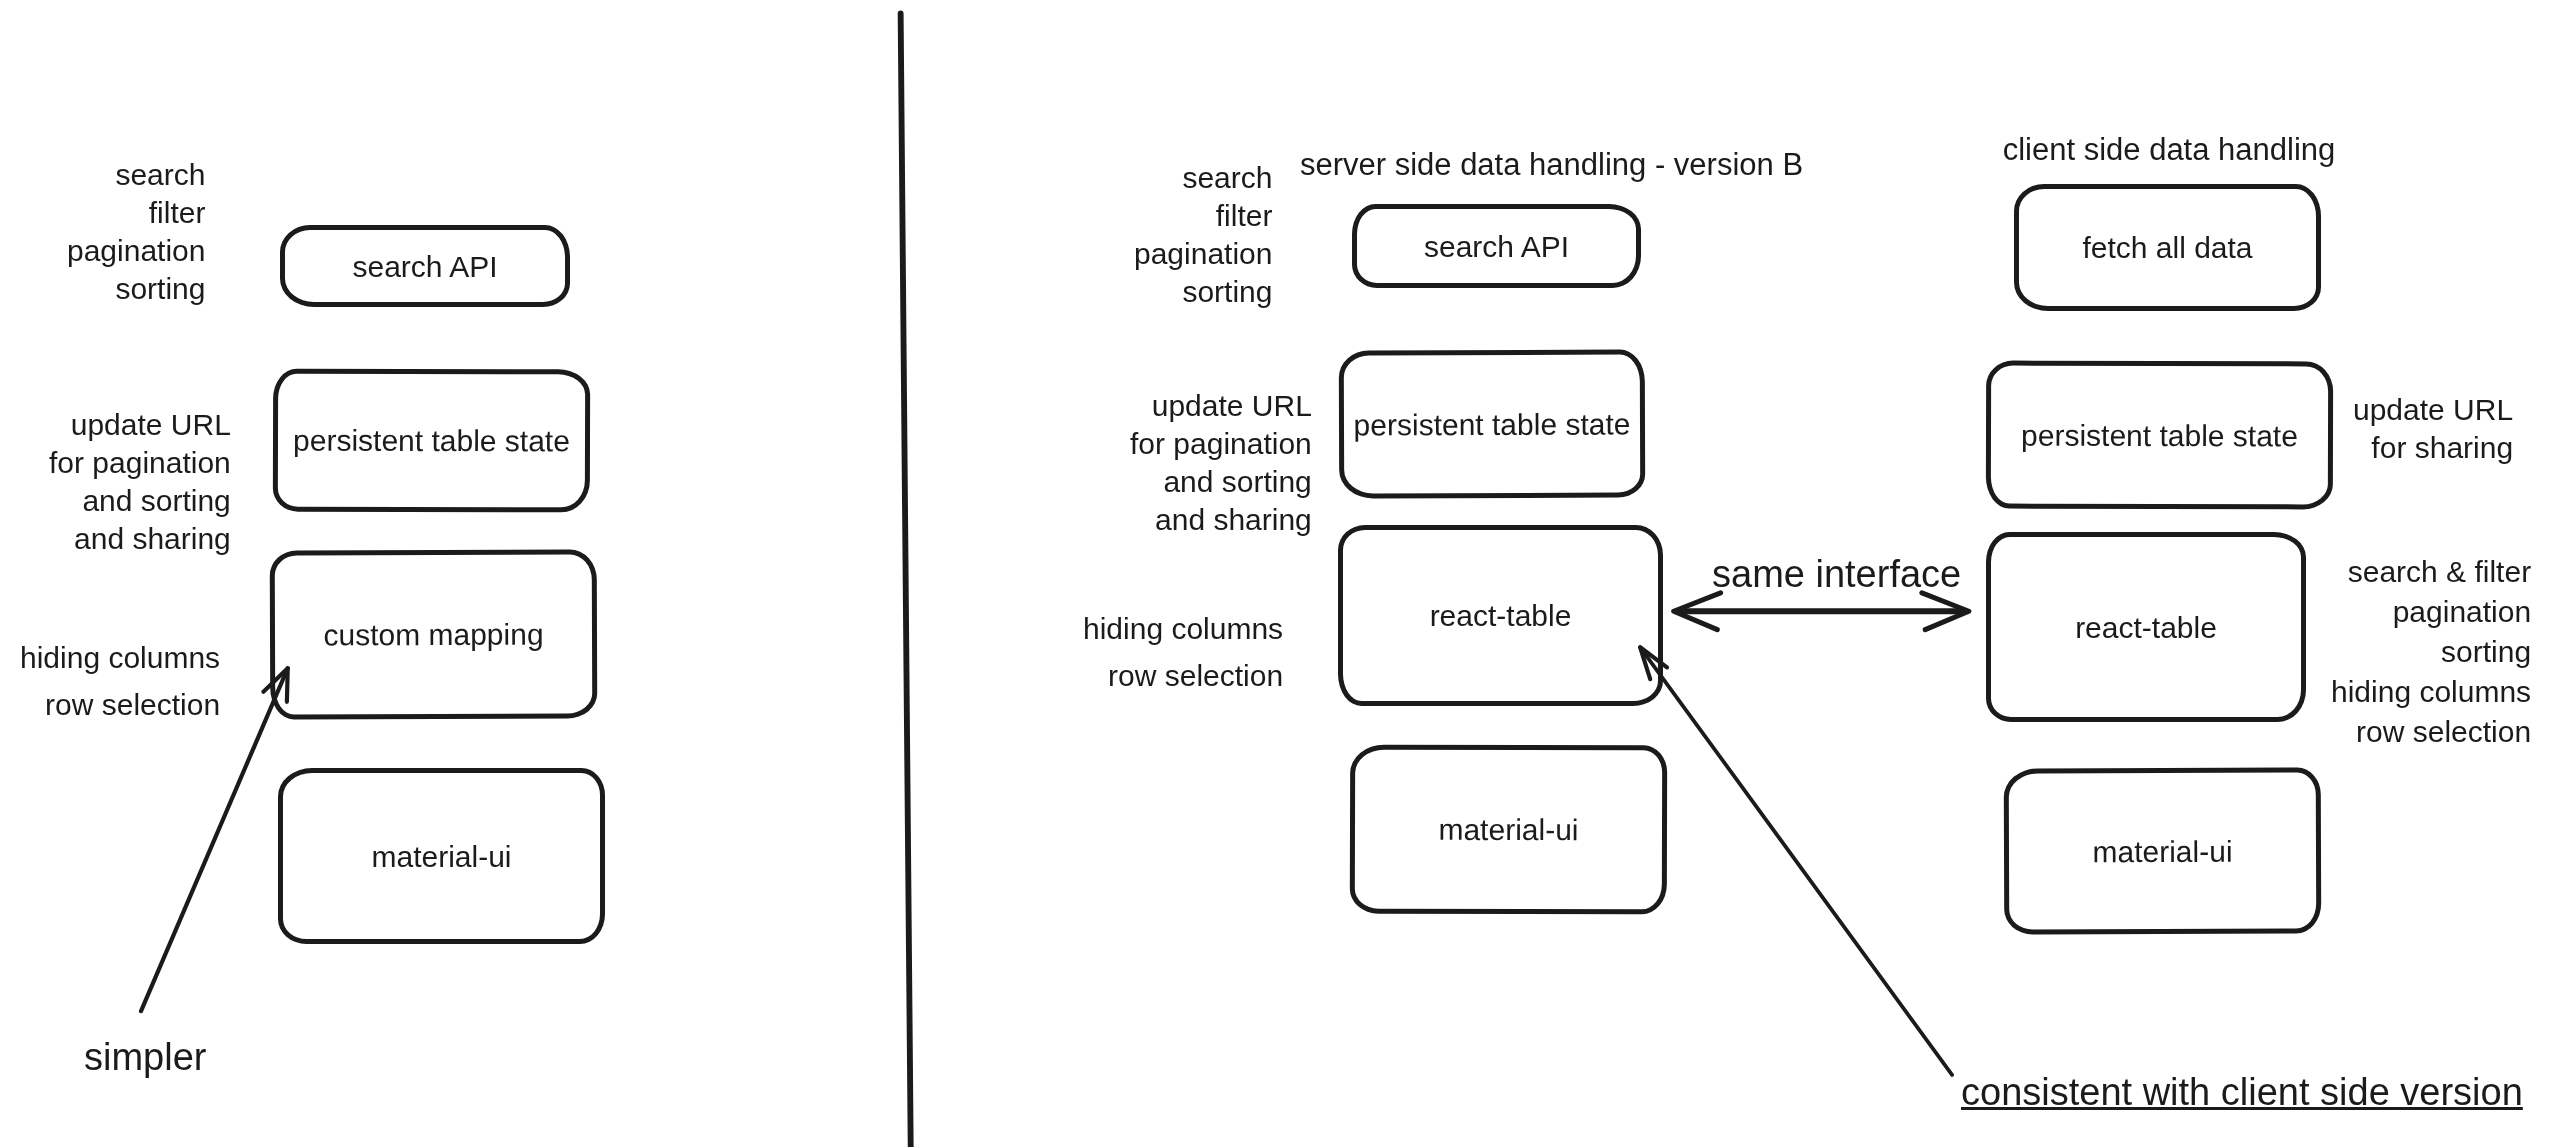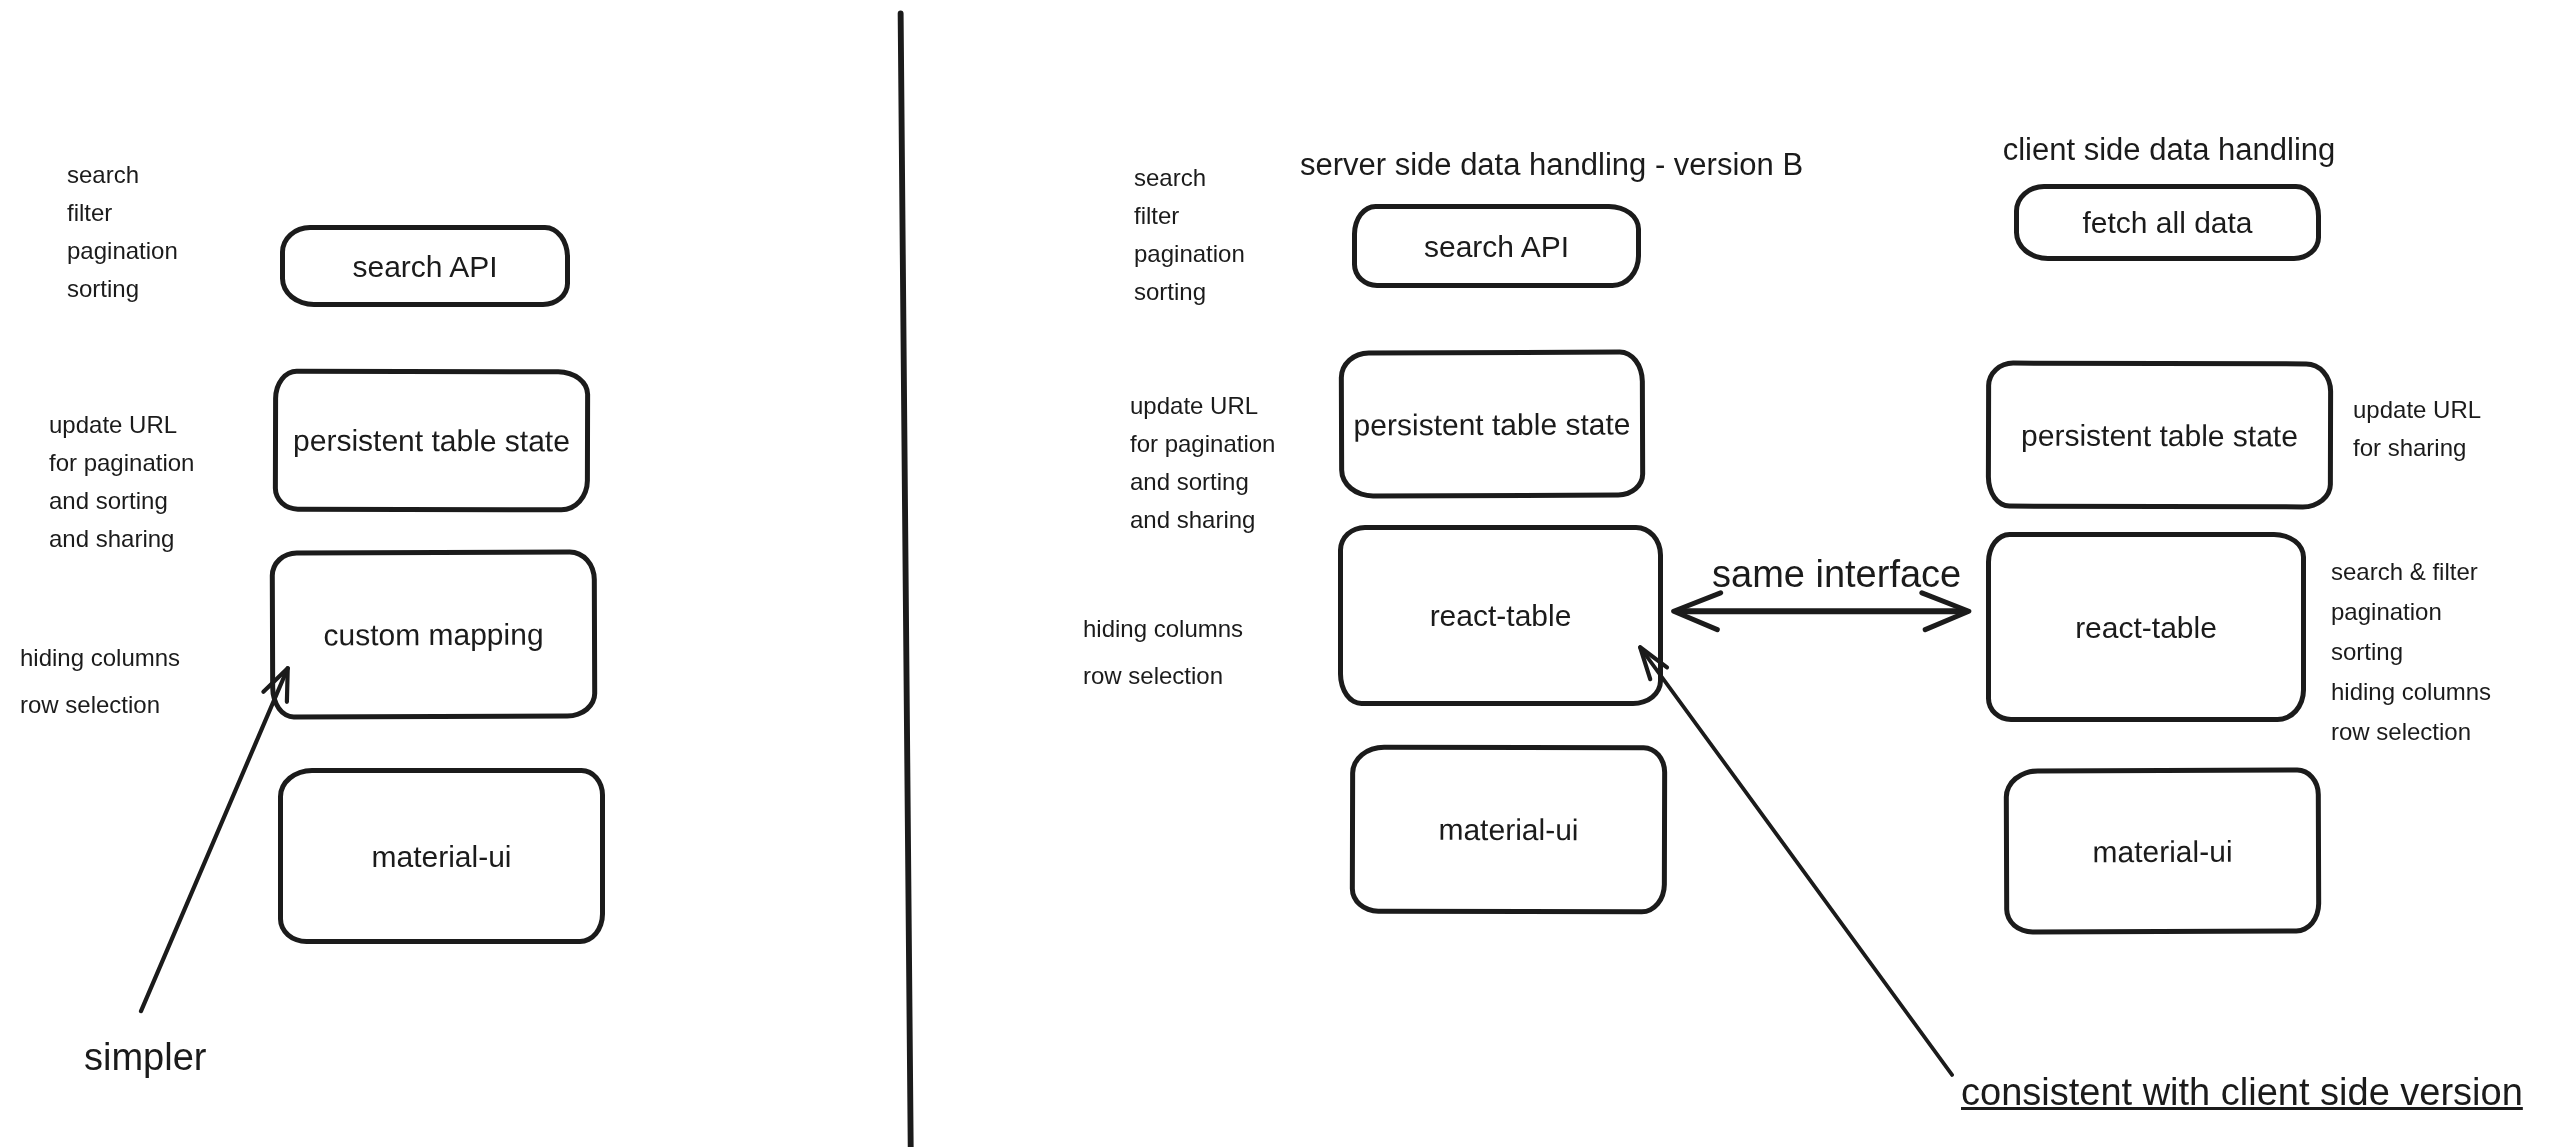--- a/index.html
+++ b/index.html
@@ -37,23 +37,24 @@
   .t2 { transform: rotate(-0.2deg); }
   .ttl {
     position: absolute;
     font-size: 31px;
     line-height: 37px;
     text-align: center;
     white-space: nowrap;
   }
   .lbl {
     position: absolute;
-    font-size: 24px;
+    font-size: 30px;
     line-height: 38px;
     white-space: pre-line;
+    text-align: right;
   }
   .lbl.loose { line-height: 47px; }
   .lbl.list  { line-height: 40px; }
   .note {
     position: absolute;
     font-size: 38px;
     line-height: 35px;
     white-space: nowrap;
   }
   #ink-layer {
@@ -138,21 +139,21 @@
   <div class="note" style="left:1712px; top:557px;">same interface</div>
 
   <div class="box rD t1" style="left:1350px; top:745px; width:317px; height:169px;">
     <span>material-ui</span>
   </div>
 
   <div class="note" style="left:1961px; top:1075px;text-decoration:underline;">consistent with client side version</div>
 
   <div class="ttl" style="left:1991px; top:131px; width:356px;text-align:center;">client side data handling</div>
 
-  <div class="box rA" style="left:2014px; top:184px; width:307px; height:77px;">
+  <div class="box rA" style="left:2014px; top:184px; width:307px; height:127px;">
     <span>fetch all data</span>
   </div>
 
   <div class="box rC t1" style="left:1986px; top:361px; width:347px; height:148px;">
     <span>persistent table state</span>
   </div>
 
   <div class="lbl" style="left:2353px; top:391px;">update URL
 for sharing</div>
 

